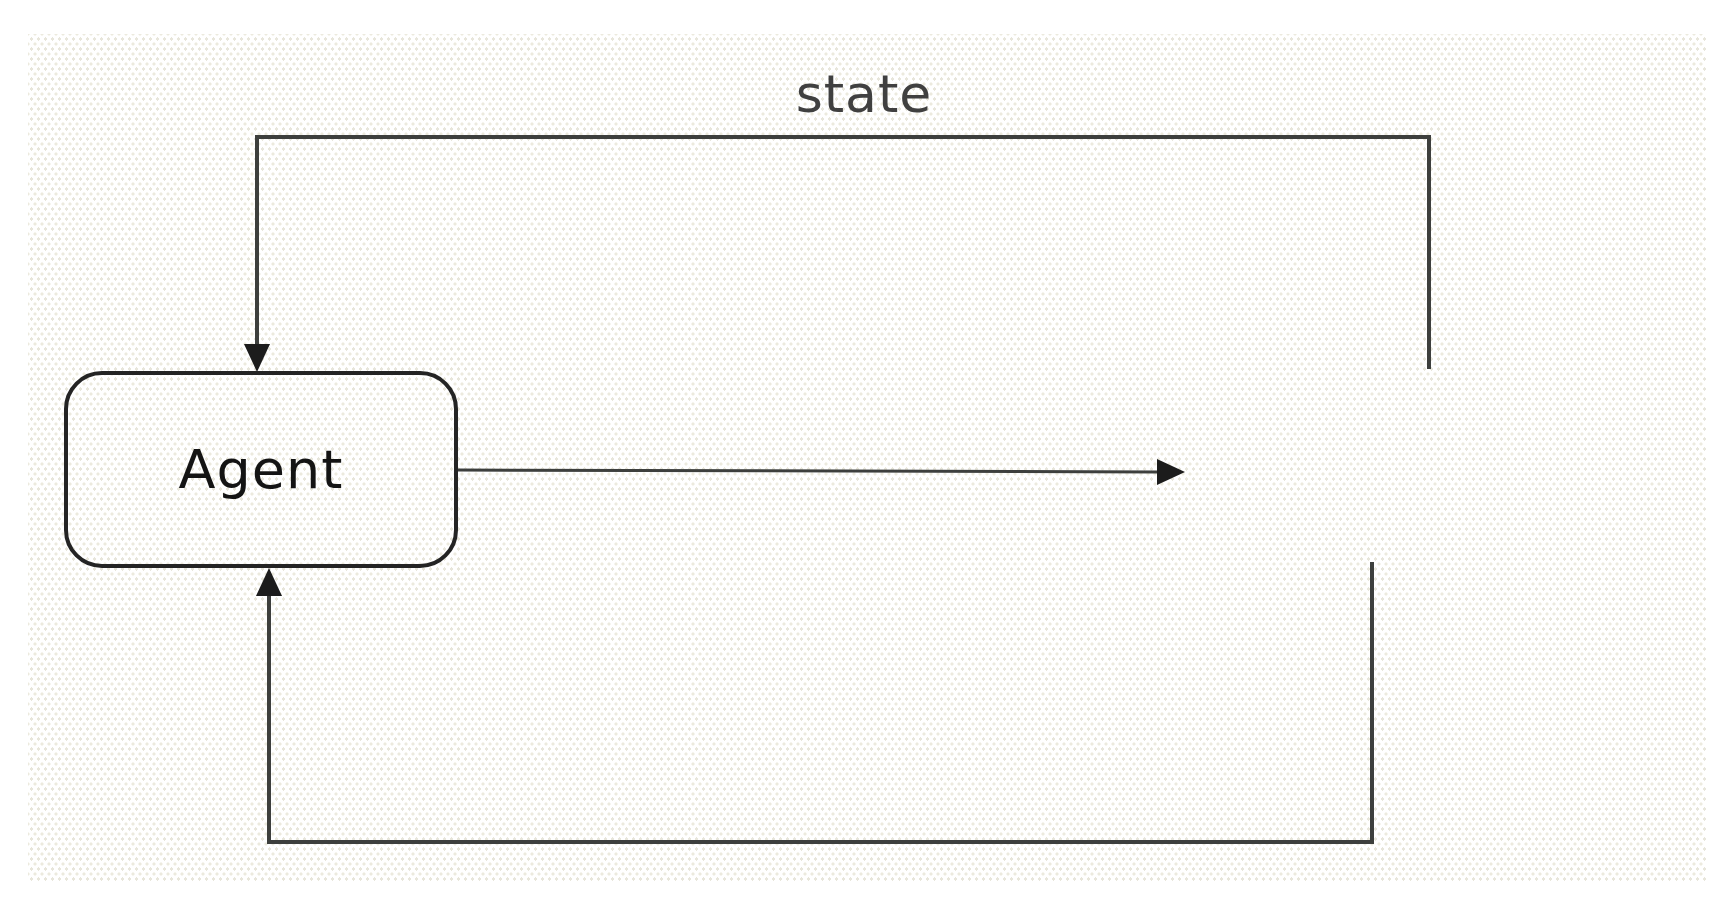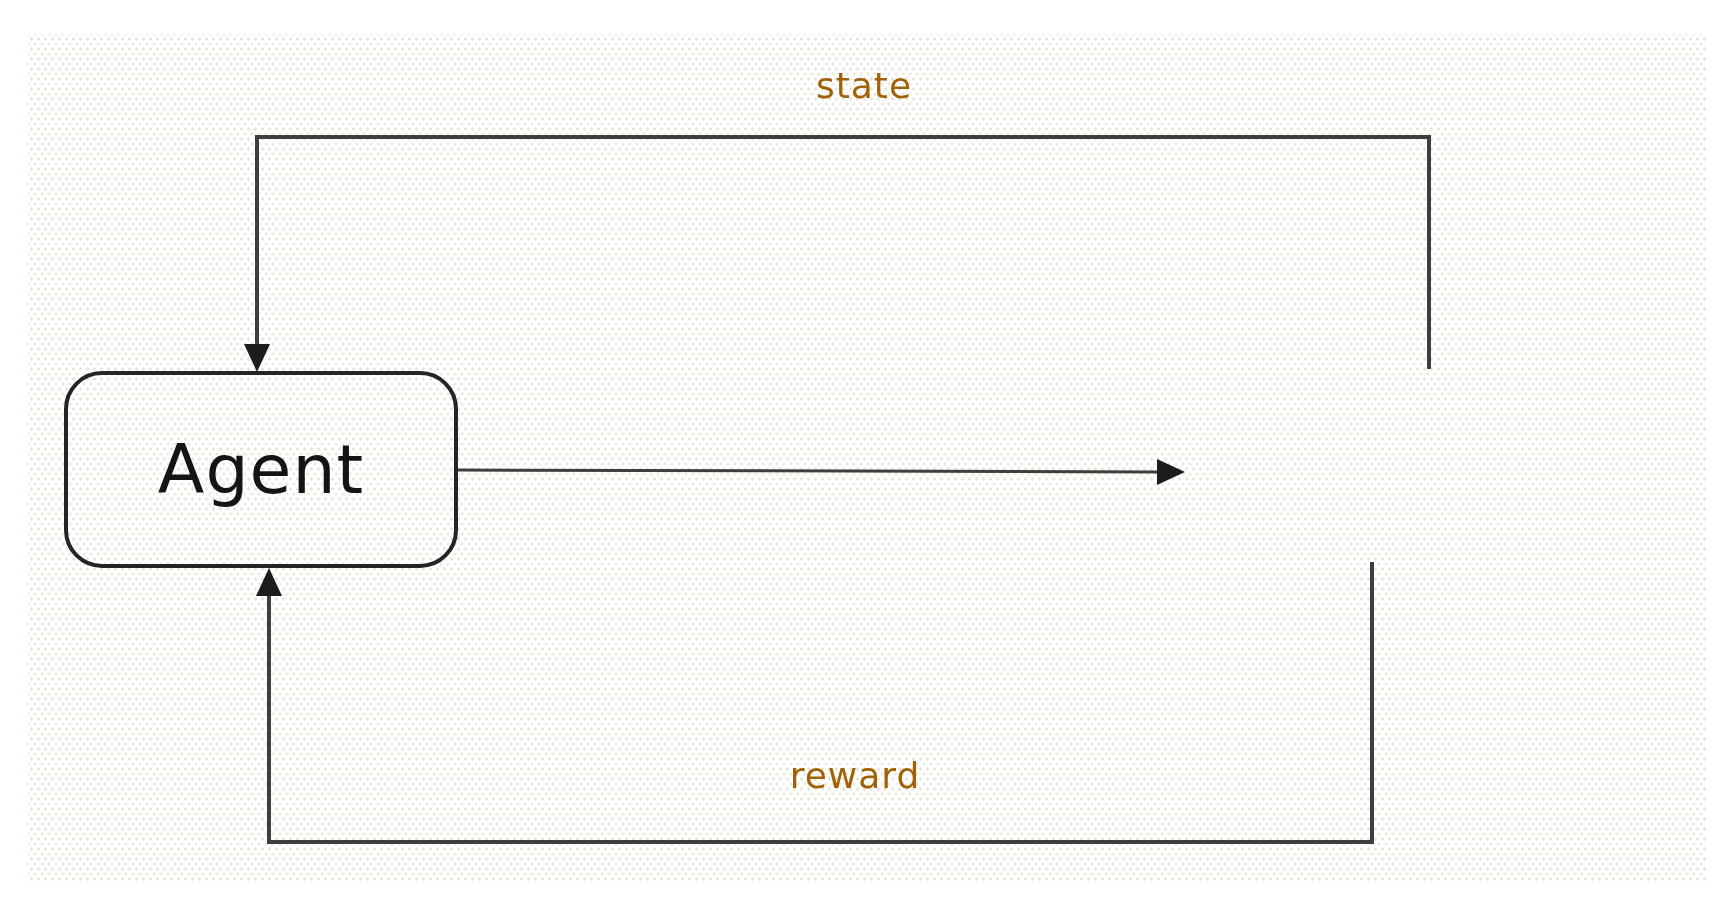--- a/index.html
+++ b/index.html
@@ -50,41 +50,41 @@
   }
   .node {
     position: absolute;
     border: 4px solid #242424;
     border-radius: 38px;
     background: transparent;
     display: flex;
     align-items: center;
     justify-content: center;
     color: #141414;
-    font-size: 68px;
+    font-size: 54px;
     letter-spacing: 1px;
     white-space: nowrap;
   }
   .node.agent {
     left: 64px;
     top: 371px;
     width: 386px;
     height: 189px;
   }
   .node.env {
     left: 1186px;
     top: 369px;
     width: 476px;
     height: 191px;
   }
   .edge-label {
     position: absolute;
     transform: translateX(-50%);
-    color: #a16207;
-    font-size: 36px;
+    color: #404040;
+    font-size: 52px;
     line-height: 1;
     letter-spacing: 1px;
     white-space: nowrap;
   }
   .edge-label.state  { left: 864px; top: 68px;  }
   .edge-label.action { left: 845px; top: 390px; }
   .edge-label.reward { left: 855px; top: 758px; }
 </style>
 </head>
 <body>
@@ -110,15 +110,14 @@
       <polygon class="head" points="269,568 256,596 282,596"></polygon>
     </g>
   </svg>
 
   <div class="node agent">
     <span>Agent</span>
   </div>
 
 
   <div class="edge-label state">state</div>
-  <div class="edge-label reward">reward</div>
 
 </div>
 
 </body></html>

